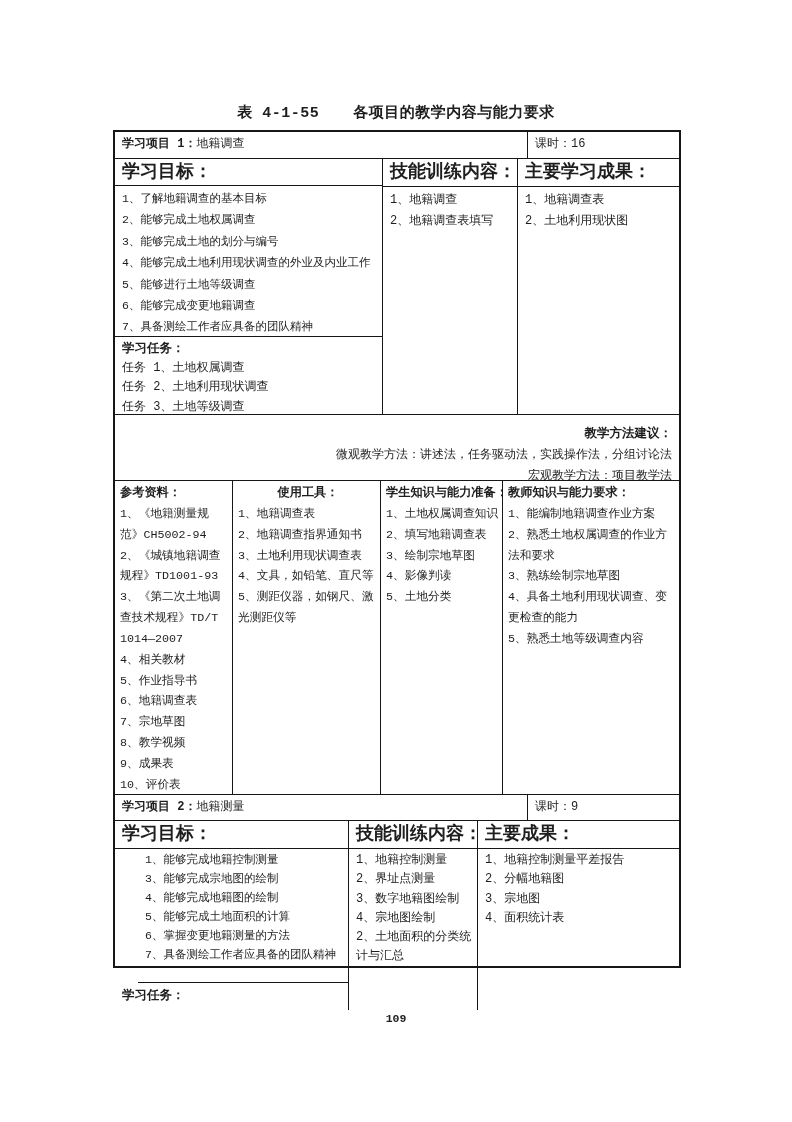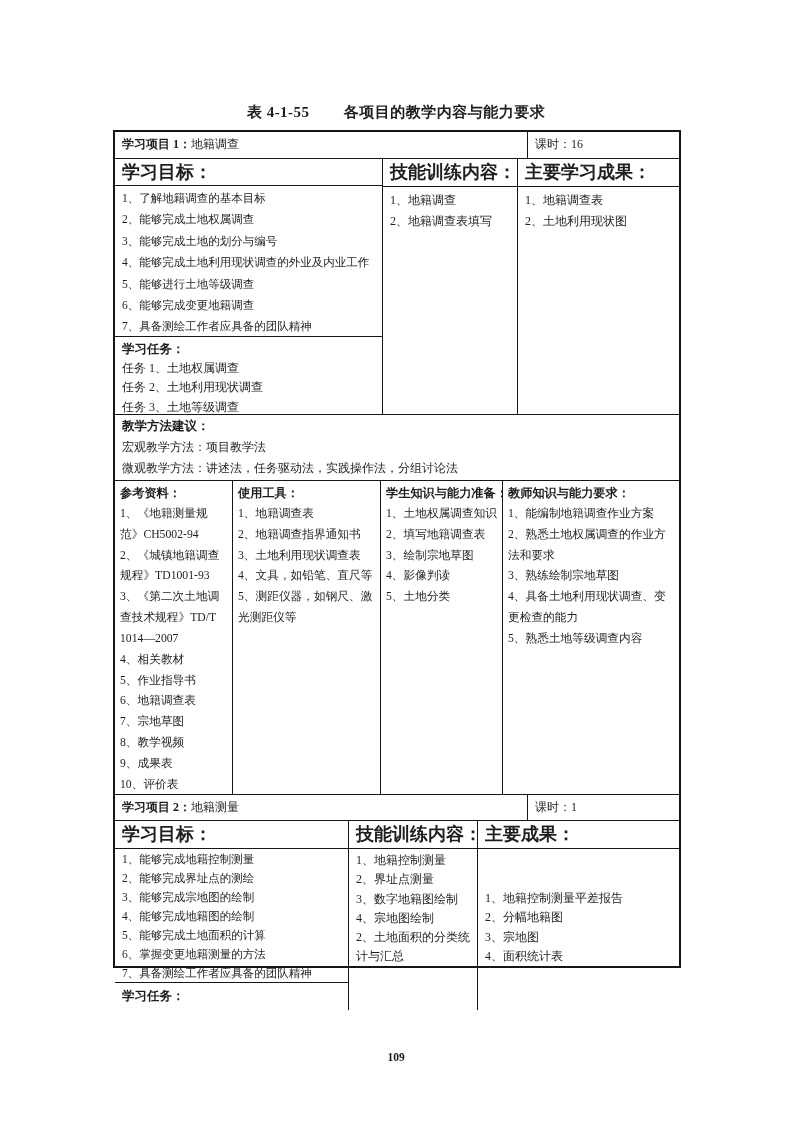--- a/index.html
+++ b/index.html
@@ -1,18 +1,18 @@
 <!DOCTYPE html>
 <html><head>
 <meta charset="utf-8">
 <style>
   html,body{margin:0;padding:0;background:#ffffff;}
   .page{
     position:relative;width:792px;height:1122px;background:#ffffff;overflow:hidden;
-    font-family:Liberation Serif, serif;color:#1e1e1e;
+    font-family:Liberation Mono, monospace;color:#1e1e1e;
   }
   .doc-title{position:absolute;top:103px;left:0;width:100%;text-align:center;
     font-weight:bold;font-size:15px;letter-spacing:.5px;white-space:nowrap;}
   .doc-title .gap{display:inline-block;width:34px;}
   .tbl{position:absolute;left:113px;top:130px;width:568px;height:838px;
     border:2px solid #161616;box-sizing:border-box;font-size:12px;}
   .row{display:flex;box-sizing:border-box;width:100%;}
   .bt{border-top:1.5px solid #161616;}
   .bl{border-left:1.5px solid #161616;}
   .cell{box-sizing:border-box;padding-left:7px;}
@@ -23,44 +23,44 @@
   .projrow .hcell{flex:1;}
   
   .p1block{height:256px;}
   .p2block{height:190px;}
   .col{box-sizing:border-box;display:flex;flex-direction:column;}
   .p1block .cA{width:267px;}
   .p1block .cB{width:135px;}
   .p1block .cC{flex:1;}
   .p2block .cA{width:233px;}
   .p2block .cB{width:129px;}
-  .p2block .cC{flex:1;gap:38px;}
+  .p2block .cC{flex:1;}
   .chdr{height:28px;line-height:26px;box-sizing:border-box;padding-left:7px;
     font-weight:bold;font-size:18px;border-bottom:1.5px solid #161616;white-space:nowrap;}
   .cbody{box-sizing:border-box;padding:3px 4px 0 7px;line-height:21.4px;}
   .goalsbox{box-sizing:border-box;height:151px;border-bottom:1.5px solid #161616;
     padding:2px 2px 0 7px;line-height:21.4px;font-size:11.5px;}
   .tasksbox{flex:1;box-sizing:border-box;padding:3px 4px 0 7px;line-height:19.2px;}
   .tasksbox .thdr{font-weight:bold;font-size:12.5px;}
-  .p2block .goalsbox{height:134px;line-height:19px;padding-top:1px;}
+  .p2block .goalsbox{height:134px;line-height:19px;padding-top:1px;margin-left:23px;}
   .p2block .cbody{line-height:19.3px;padding-top:2px;}
   .p2block .tasksbox{padding-top:1px;}
   .p2block .tasksbox .thdr{line-height:24px;}
   
-  .methods{height:66px;display:block;box-sizing:border-box;padding:1px 7px 0 7px;line-height:21.2px;}
+  .methods{height:66px;display:block;box-sizing:border-box;padding:9px 7px 0 7px;line-height:21.2px;text-align:right;}
   .methods .mhdr{font-weight:bold;font-size:12.5px;}
   
   .fourcol{height:314px;}
   .fourcol .col{padding:2px 2px 0 5px;box-sizing:border-box;font-size:11.7px;line-height:20.85px;}
   .fourcol .f1{width:117px;}
-  .fourcol .f2{width:148px;}
+  .fourcol .f2{width:148px;align-items:center;}
   .fourcol .f3{width:122px;}
   .fourcol .f4{flex:1;}
   .fourcol .fhdr{font-weight:bold;font-size:12.2px;white-space:nowrap;}
-  .pgnum{position:absolute;top:1051px;left:0;width:100%;text-align:center;
+  .pgnum{position:absolute;top:1012px;left:0;width:100%;text-align:center;
     font-weight:bold;font-size:11.5px;}
 </style>
 </head>
 <body>
 
 <div class="page">
 
   <div class="doc-title">
     <span>表 4-1-55</span><span class="gap"></span><span>各项目的教学内容与能力要求</span>
   </div>
@@ -107,22 +107,22 @@
         <div class="cbody">
             <div>1、地籍调查表</div>
             <div>2、土地利用现状图</div>
           </div>
       </div>
     </div>
 
     <div class="methods bt">
       <div class="mhdr">教学方法建议：</div>
       <div>
+          <div>微观教学方法：讲述法，任务驱动法，实践操作法，分组讨论法</div>
           <div>宏观教学方法：项目教学法</div>
-          <div>微观教学方法：讲述法，任务驱动法，实践操作法，分组讨论法</div>
         </div>
     </div>
 
     <div class="row fourcol bt">
       <div class="col f1">
         <div class="fhdr">参考资料：</div>
         <div>
             <div>1、《地籍测量规范》CH5002-94</div>
             <div>2、《城镇地籍调查规程》TD1001-93</div>
             <div>3、《第二次土地调查技术规程》TD/T 1014—2007</div>
@@ -164,29 +164,28 @@
             <div>4、具备土地利用现状调查、变更检查的能力</div>
             <div>5、熟悉土地等级调查内容</div>
           </div>
       </div>
     </div>
 
     <div class="row projrow bt">
       <div class="cell pcell">
         <span class="b">学习项目 2：</span><span>地籍测量</span>
       </div>
-      <div class="cell hcell bl">课时：1</div>
+      <div class="cell hcell bl">课时：9</div>
     </div>
 
     <div class="row p2block bt">
       <div class="col cA">
         <div class="chdr">学习目标：</div>
         <div class="goalsbox">
             <div>1、能够完成地籍控制测量</div>
-            <div>2、能够完成界址点的测绘</div>
             <div>3、能够完成宗地图的绘制</div>
             <div>4、能够完成地籍图的绘制</div>
             <div>5、能够完成土地面积的计算</div>
             <div>6、掌握变更地籍测量的方法</div>
             <div>7、具备测绘工作者应具备的团队精神</div>
           </div>
         <div class="tasksbox">
           <div class="thdr">学习任务：</div>
         </div>
       </div>

